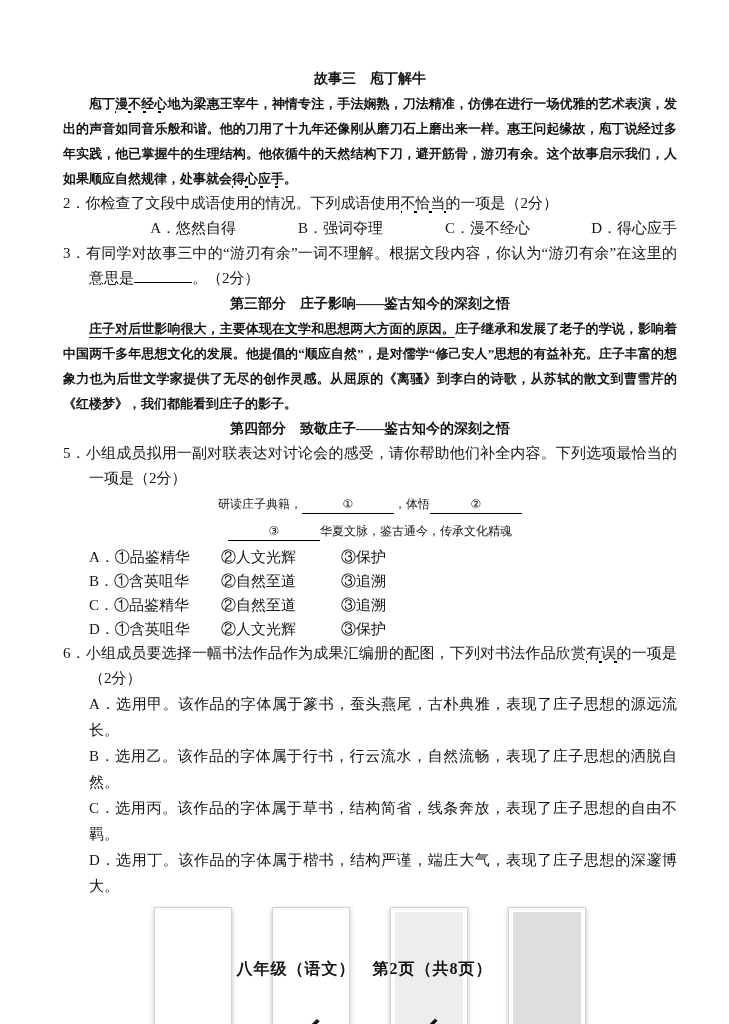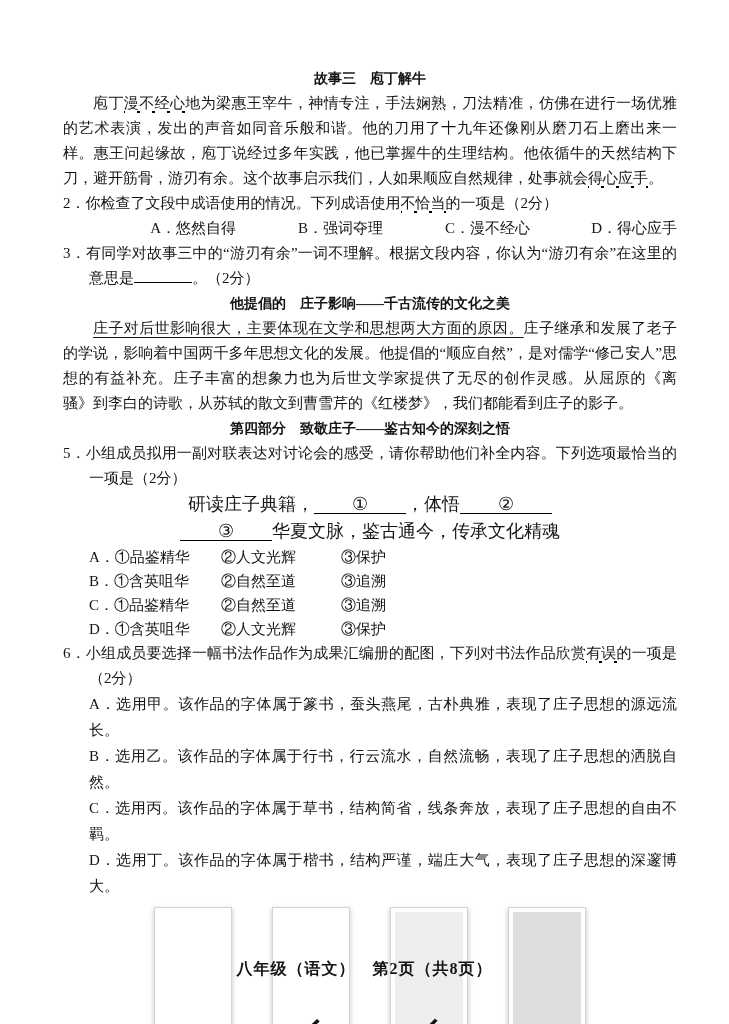--- a/index.html
+++ b/index.html
@@ -19,24 +19,25 @@
   }
   .section-heading{
     margin:0;
     font-size:14px;
     line-height:25px;
     font-weight:bold;
     text-align:center;
   }
   .body-para{
     margin:0;
-    font-size:15px;
+    font-size:13px;
     line-height:25px;
     text-align:justify;
     text-indent:2em;
+    font-weight:bold;
   }
   .question{
     margin:0;
     font-size:15px;
     line-height:25px;
     text-align:justify;
     padding-left:26px;
     text-indent:-26px;
   }
   .emph{
@@ -68,21 +69,21 @@
   .opts-row .opt{width:25%;}
   .opts-grid{
     font-size:15px;
     line-height:24px;
     padding-left:26px;
   }
   .opts-grid .row{display:flex;align-items:center;}
   .opts-grid .c1{width:132px;}
   .opts-grid .c2{width:120px;}
   .couplet{
-    font-size:18px;
+    font-size:12px;
     line-height:27px;
     text-align:center;
     margin:0;
   }
   .q6-opt{
     margin:0;
     font-size:15px;
     line-height:26px;
     padding-left:26px;
     text-align:justify;
@@ -147,21 +148,21 @@
 
     <div class="opts-row">
       <span class="opt">A．悠然自得</span>
       <span class="opt">B．强词夺理</span>
       <span class="opt">C．漫不经心</span>
       <span class="opt">D．得心应手</span>
     </div>
 
     <p class="question"><span>3．有同学对故事三中的“游刃有余”一词不理解。根据文段内容，你认为“游刃有余”在这里的意思是</span><span class="blank small"></span><span>。（2分）</span></p>
 
-    <h2 class="section-heading">他提倡的　庄子影响——千古流传的文化之美</h2>
+    <h2 class="section-heading">第三部分　庄子影响——鉴古知今的深刻之悟</h2>
 
     <p class="body-para"><span class="ul-sentence">庄子对后世影响很大，主要体现在文学和思想两大方面的原因。</span><span>庄子继承和发展了老子的学说，影响着中国两千多年思想文化的发展。他提倡的“顺应自然”，是对儒学“修己安人”思想的有益补充。庄子丰富的想象力也为后世文学家提供了无尽的创作灵感。从屈原的《离骚》到李白的诗歌，从苏轼的散文到曹雪芹的《红楼梦》，我们都能看到庄子的影子。</span></p>
 
 
     <h2 class="section-heading">第四部分　致敬庄子——鉴古知今的深刻之悟</h2>
 
     <p class="question">5．小组成员拟用一副对联表达对讨论会的感受，请你帮助他们补全内容。下列选项最恰当的一项是（2分）</p>
 
     <p class="couplet"><span>研读庄子典籍，</span><span class="blank wide">①</span><span>，体悟</span><span class="blank wide">②</span></p>
 

